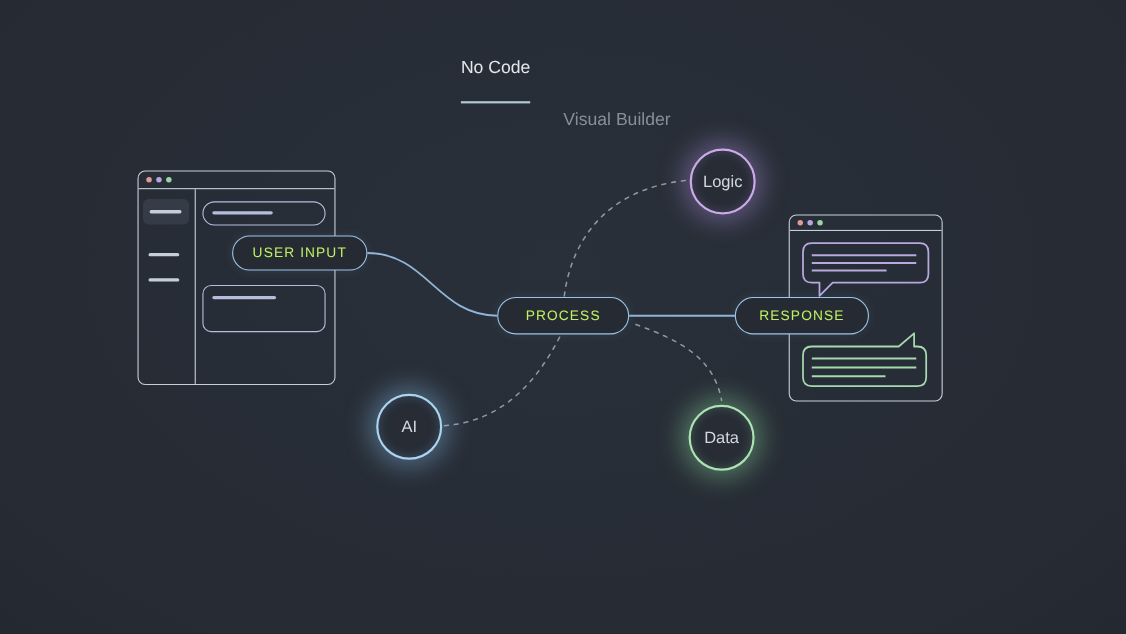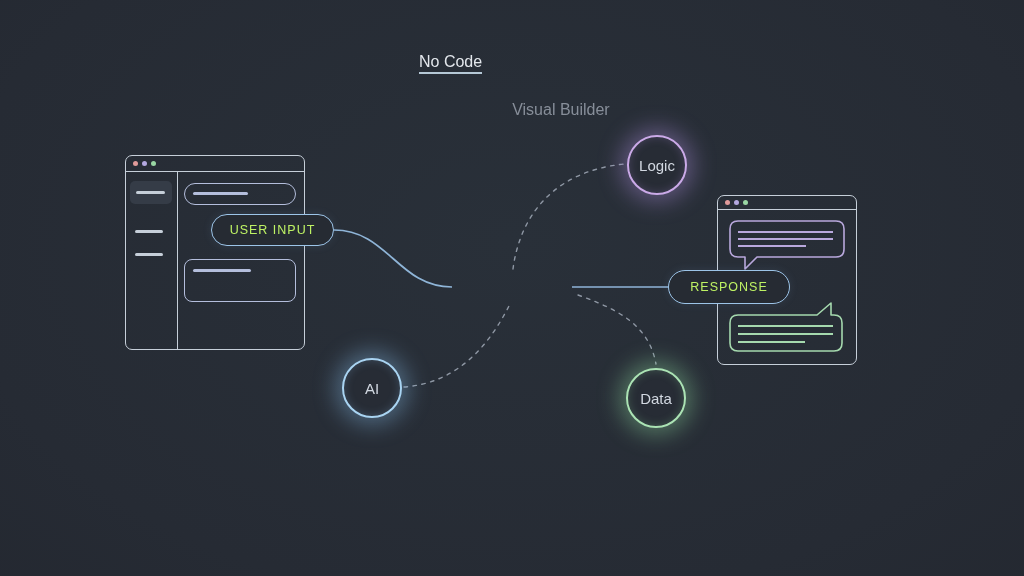--- a/index.html
+++ b/index.html
@@ -8,21 +8,21 @@
     font-family:"Liberation Sans",sans-serif;
     background:#22262e;
   }
   .stage{
     position:relative;width:1024px;height:576px;
     background:radial-gradient(120% 140% at 50% 42%, #293039 0%, #262b34 45%, #22262e 75%, #1d2129 100%);
   }
 
   
   .tabs{position:absolute;left:419px;top:52px;display:flex;gap:30px;align-items:flex-start;}
-  .tab{font-size:16px;line-height:20px;padding-bottom:0;cursor:default;}
+  .tab{font-size:16px;line-height:20px;padding-bottom:20px;cursor:default;}
   .tab.active{color:#e3e7ec;font-weight:500;border-bottom:2px solid #b5c8d6;}
   .tab.inactive{color:#878e99;margin-top:48px;}
 
   
   .window{position:absolute;border:1.5px solid #c6cfd9;border-radius:7px;box-sizing:border-box;}
   .titlebar{display:flex;align-items:center;gap:4px;padding-left:7px;border-bottom:1.5px solid #c6cfd9;box-sizing:border-box;}
   .dot{width:5px;height:5px;border-radius:50%;}
   .dot.red{background:#e09a9a;}
   .dot.purple{background:#b3a8e0;}
   .dot.green{background:#99d6a3;}
@@ -144,20 +144,23 @@
     <path d="M 334 230 C 388 230 398 287 452 287" fill="none" stroke="#8fb5d8" stroke-width="1.7"></path>
     <path d="M 572 287 H 688" fill="none" stroke="#8fb5d8" stroke-width="1.7"></path>
     <path d="M 513 269 C 519 222 548 172 624 164" fill="none" stroke="#9aa3b0" stroke-width="1.4" stroke-dasharray="3.5 5.5" stroke-linecap="round" opacity="0.9"></path>
     <path d="M 404 387 C 458 383 489 345 509 306" fill="none" stroke="#9aa3b0" stroke-width="1.4" stroke-dasharray="3.5 5.5" stroke-linecap="round" opacity="0.9"></path>
     <path d="M 578 295 C 620 310 649 326 656 364" fill="none" stroke="#9aa3b0" stroke-width="1.4" stroke-dasharray="3.5 5.5" stroke-linecap="round" opacity="0.9"></path>
   </svg>
 
   <div class="pill pill-user-input">
     <span>USER INPUT</span>
   </div>
+  <div class="pill pill-process">
+    <span>PROCESS</span>
+  </div>
   <div class="pill pill-response">
     <span>RESPONSE</span>
   </div>
 
   <div class="circle circle-logic">
     <span>Logic</span>
   </div>
   <div class="circle circle-ai">
     <span>AI</span>
   </div>

